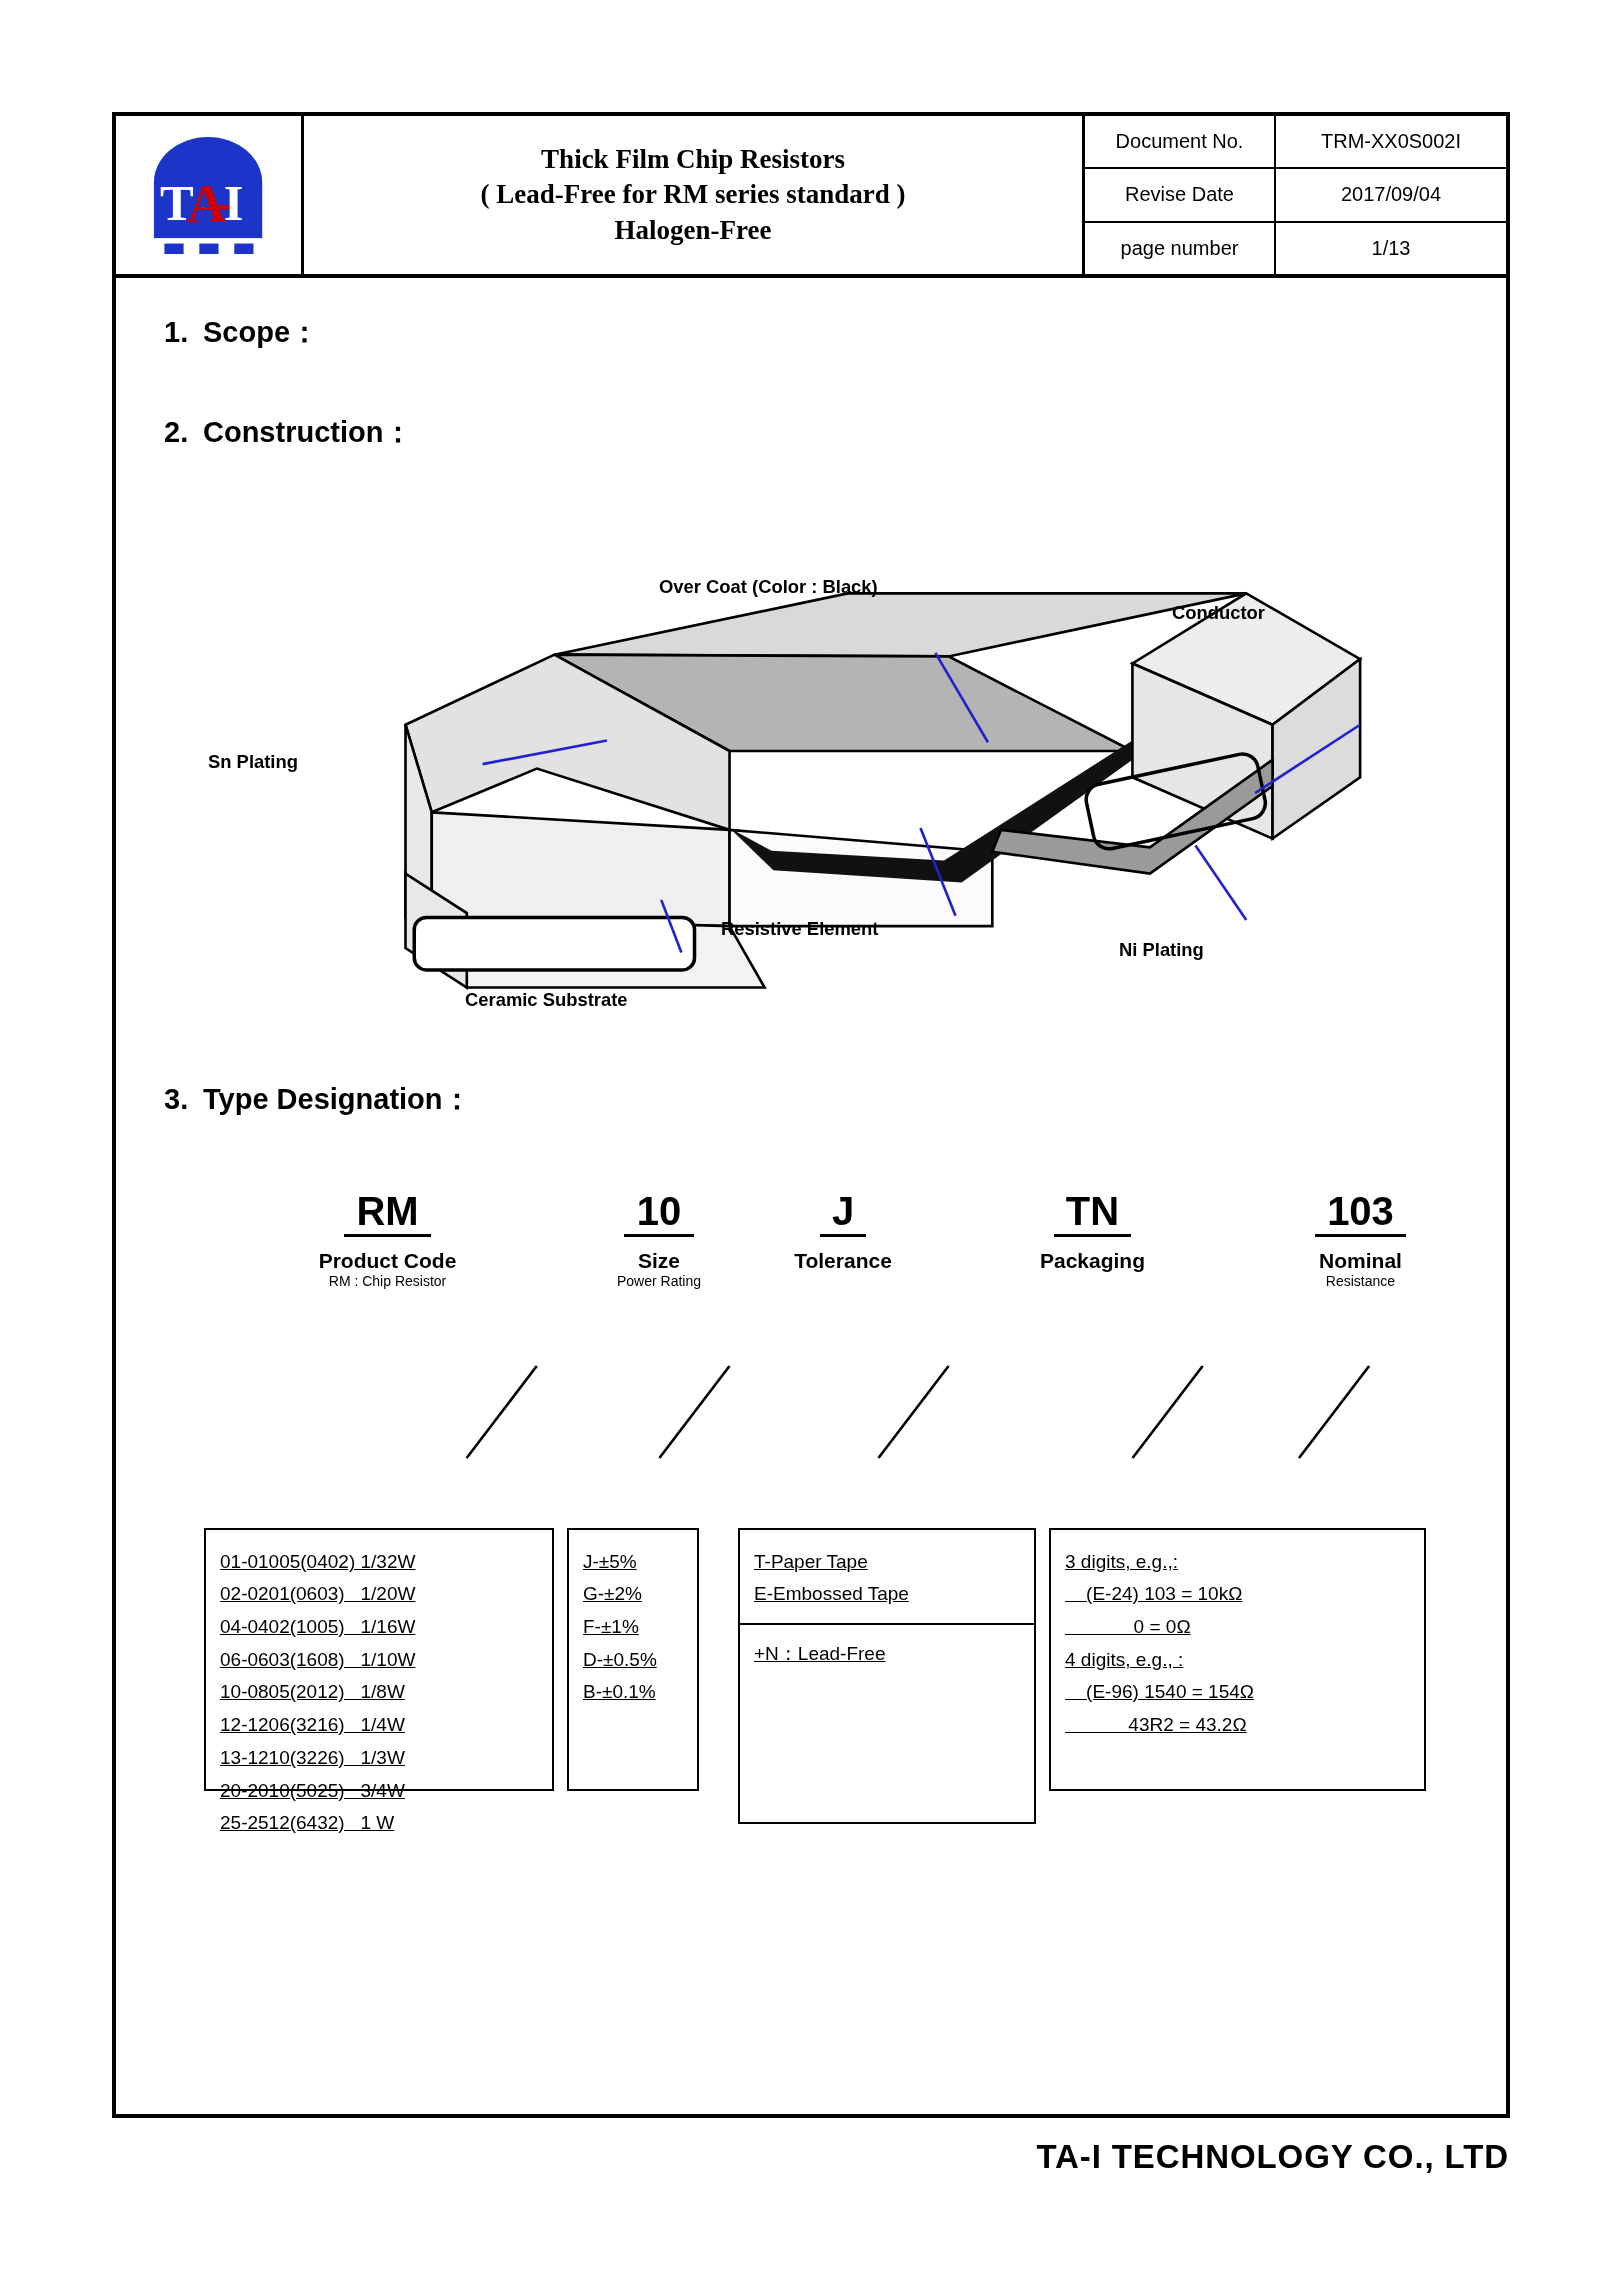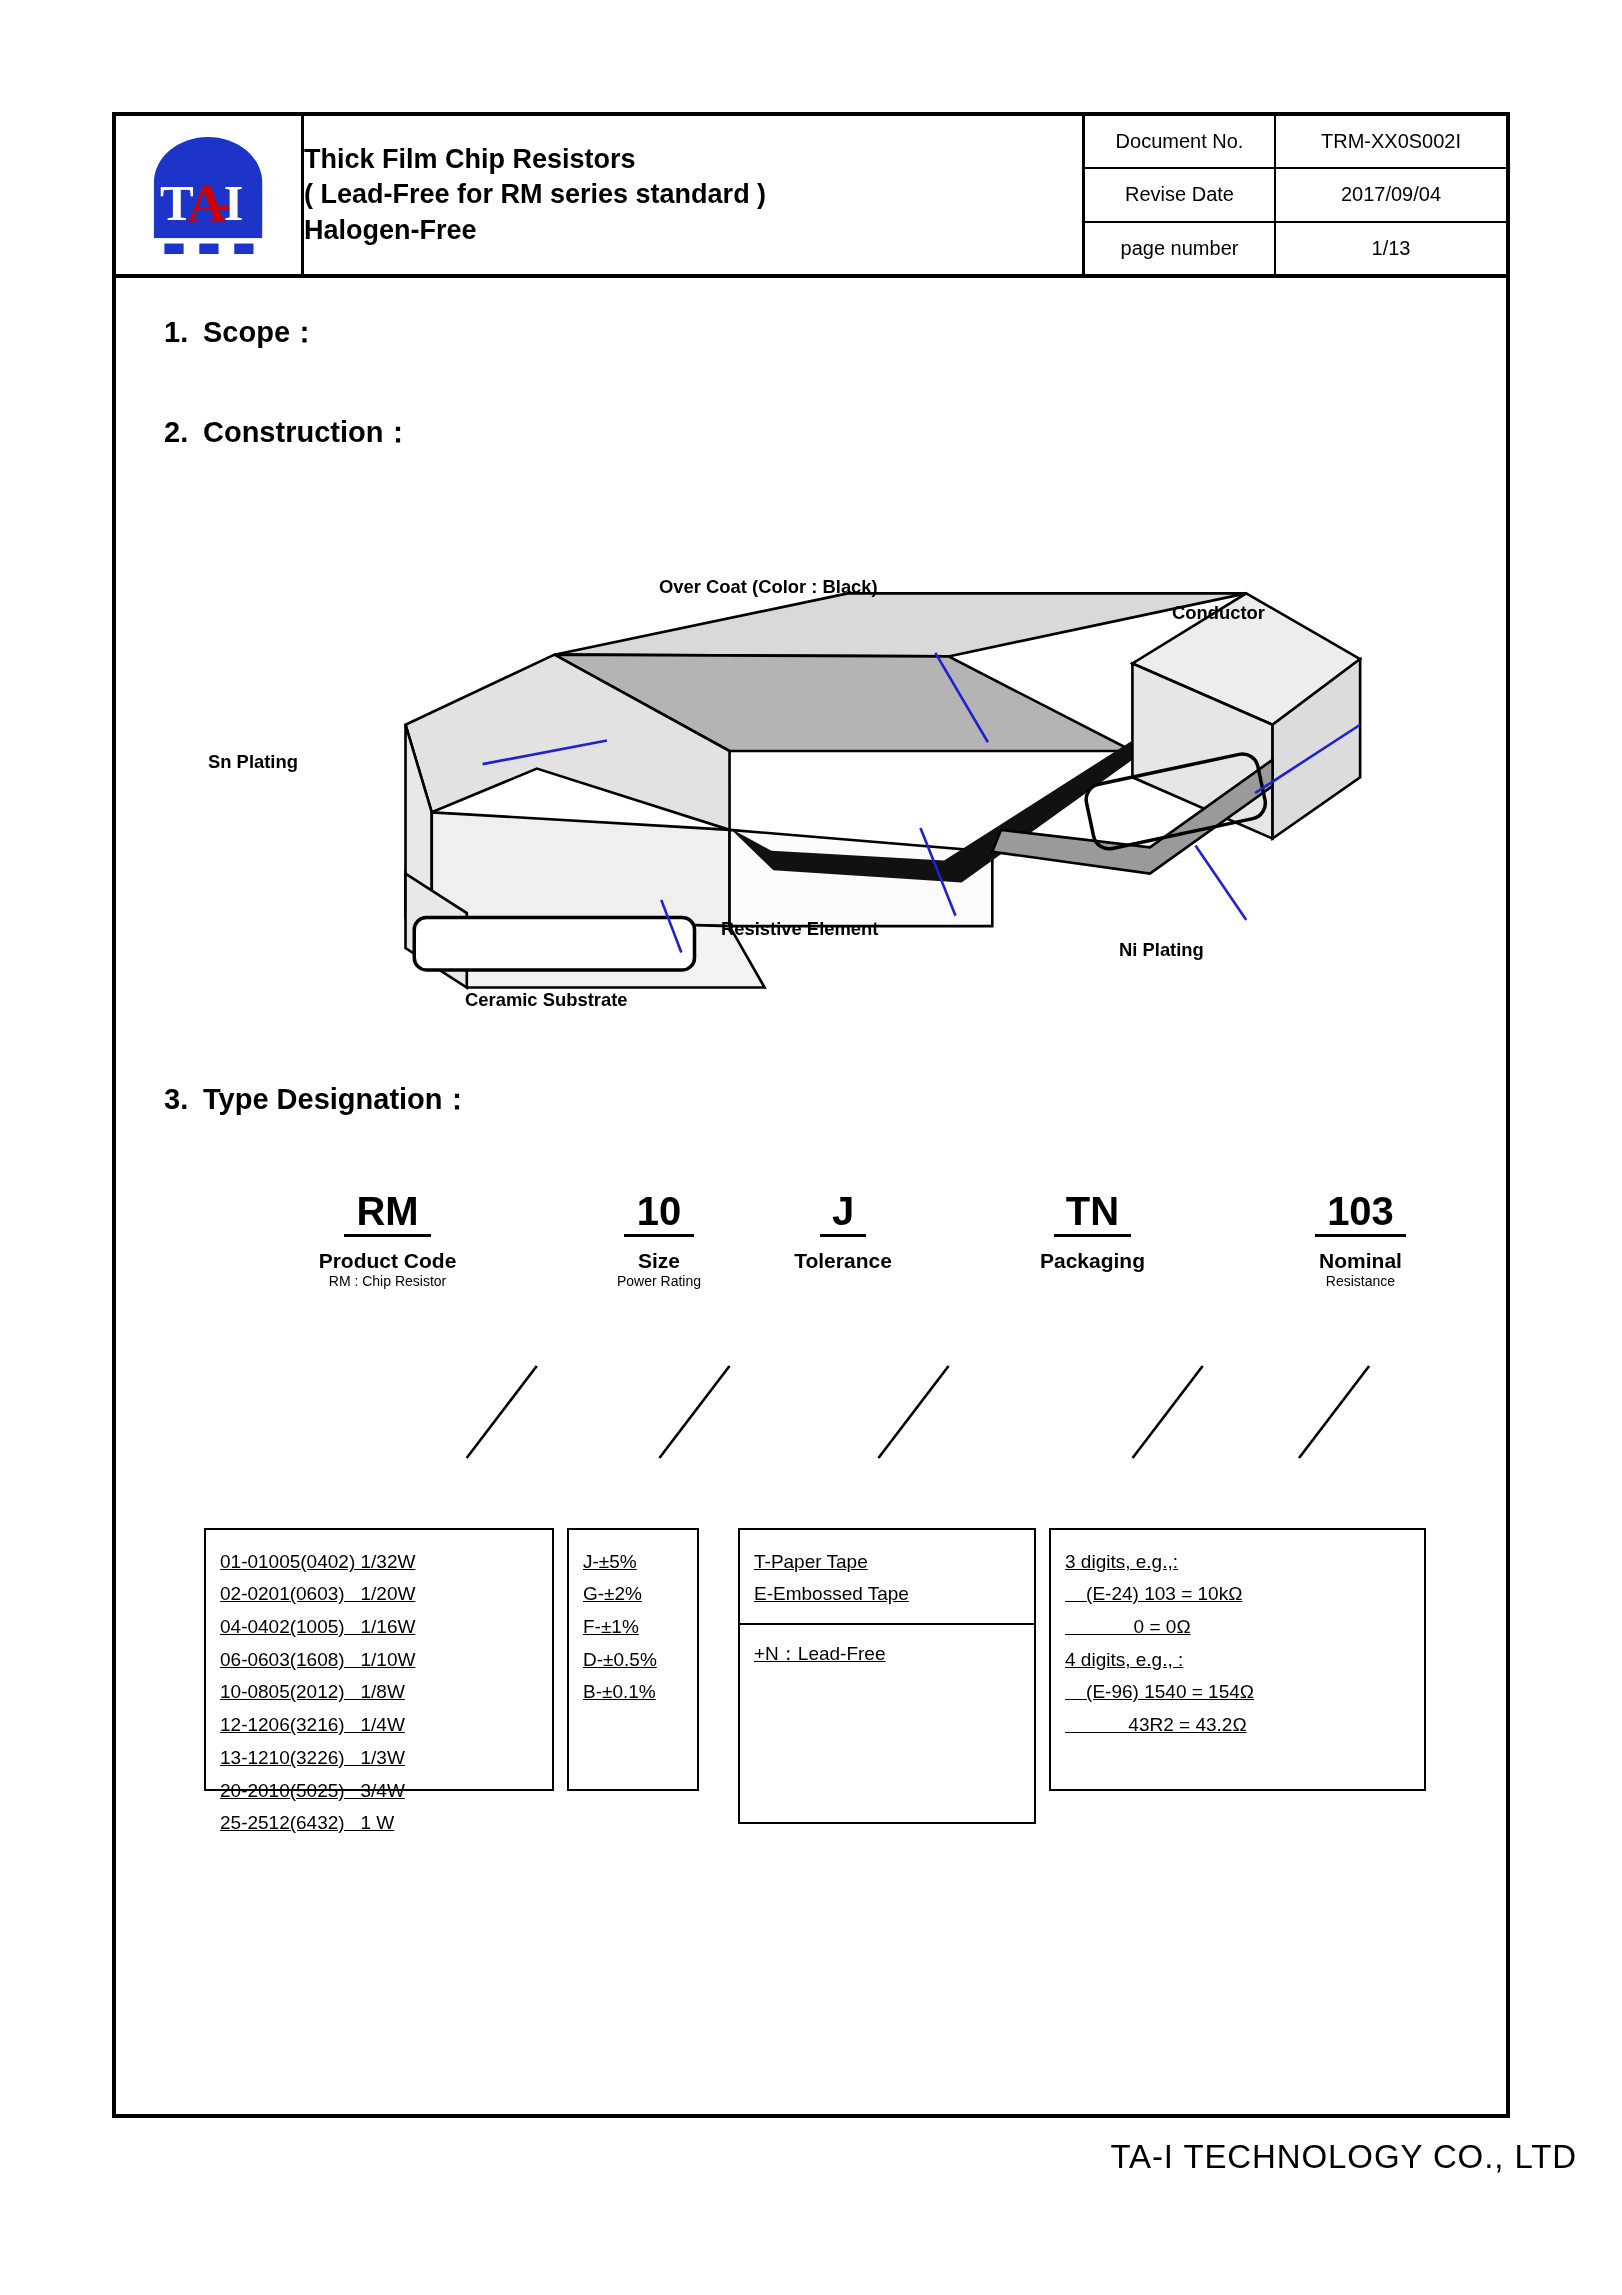--- a/index.html
+++ b/index.html
@@ -42,24 +42,25 @@
     width: 145px;
     height: 131px;
     position: relative;
   }
   .logo-svg { display:block; }
   .hdr-title {
     flex: 1;
     border-right: 3.5px solid #000;
     display: flex;
     flex-direction: column;
-    align-items: flex-start;
+    align-items: center;
     justify-content: center;
     box-sizing: border-box;
     padding: 3.5px 0;
+    font-family: Liberation Serif, serif;
   }
   .hdr-title div {
     font-size: 27px;
     font-weight: bold;
     line-height: 1.32;
     text-align: center;
   }
   .hdr-meta {
     width: 421px;
     display: flex;
@@ -145,24 +146,24 @@
   }
   .obox .line { display: flex; line-height: 1.72; white-space: pre; }
   .divider { border-top: 2.6px solid #000; margin: 12.3px -14px; }
 
   .footer {
     position: absolute;
     left: 0;
     top: 2138px;
     width: 1623px;
     text-align: right;
-    padding-right: 46px;
+    padding-right: 114px;
     box-sizing: border-box;
     font-size: 33px;
-    font-weight: normal;
+    font-weight: bold;
     letter-spacing: 0.9px;
   }
 </style>
 </head>
 <body>
 
 <div class="page">
 
   <div class="hdr">
 

